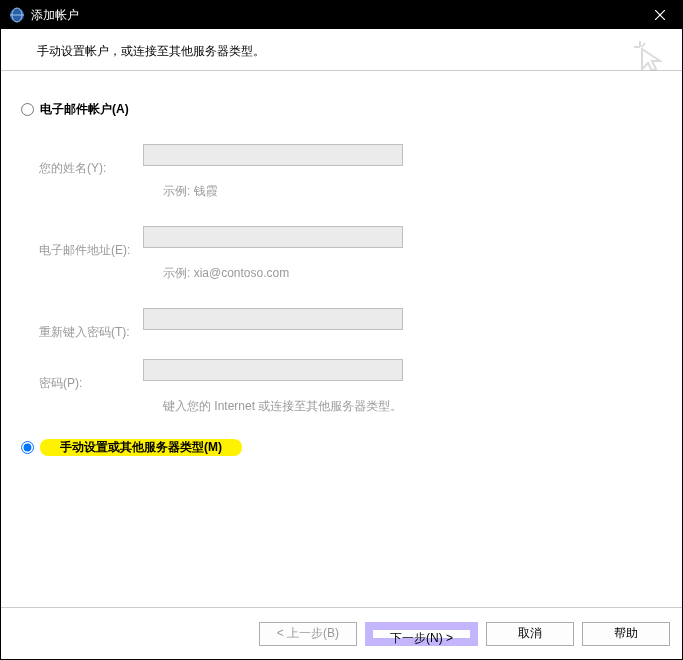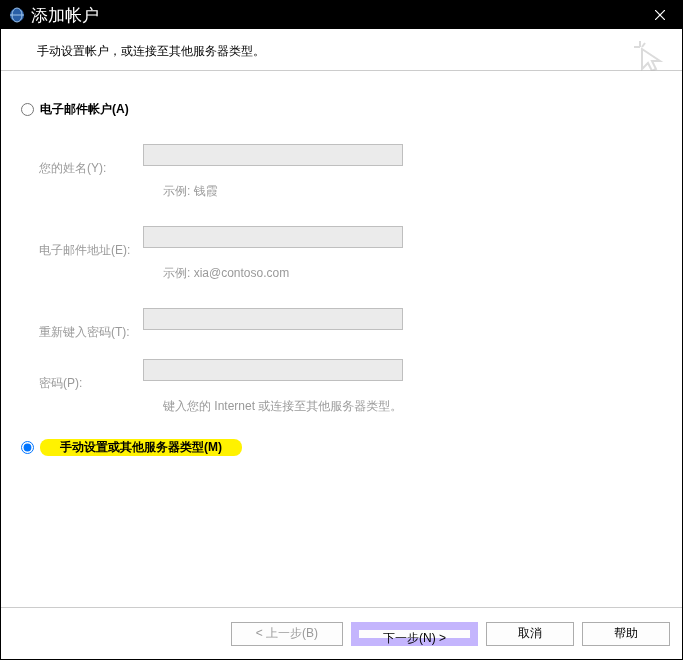--- a/index.html
+++ b/index.html
@@ -1,39 +1,39 @@
 <!DOCTYPE html>
 <html><head>
   <meta charset="utf-8">
   <style>
     * { box-sizing: border-box; margin: 0; padding: 0; }
     html, body { width: 683px; height: 660px; font-family: "Microsoft YaHei", "Segoe UI", sans-serif; font-size: 12px; background: #fff; }
     .window { width: 683px; height: 660px; border: 1px solid #000; display: flex; flex-direction: column; }
     .titlebar { background: #000; color: #fff; height: 28px; display: flex; align-items: center; padding: 0 0 0 8px; }
     .titlebar .app-icon { width: 16px; height: 16px; margin-right: 6px; }
-    .titlebar .title { flex: 1; font-size: 17px; }
+    .titlebar .title { flex: 1; font-size: 12px; }
     .titlebar .close { width: 44px; height: 28px; display: flex; align-items: center; justify-content: center; font-size: 14px; cursor: pointer; }
     .header-area { padding: 10px 14px 10px 14px; border-bottom: 1px solid #ccc; position: relative; }
     .header-title { font-weight: bold; font-size: 12px; }
     .header-sub { margin: 4px 0 0 22px; font-size: 12px; }
     .cursor-deco { position: absolute; right: 16px; top: 8px; opacity: 0.5; }
     .body-area { flex: 1; background: #fff; padding: 30px 20px 0 20px; position: relative; }
     .radio-row { display: flex; align-items: center; font-size: 12px; margin-bottom: 14px; }
     .radio-row input[type=radio] { margin-right: 6px; }
     .radio-row.hl { display: inline-flex; }
     .radio-row.hl .lbl { background: #fff200; border-radius: 8px; padding: 0 20px; font-weight: bold; }
     .form-block { margin: 0 0 24px 18px; }
     .form-row { display: flex; align-items: center; margin-bottom: 6px; }
     .form-row .lbl { width: 104px; text-align: left; color: #9a9a9a; font-size: 12px; margin-top: 28px; }
     .form-row input[type=text], .form-row input[type=password] {
       width: 260px; height: 22px; background: #ebebeb; border: 1px solid #bfbfbf; padding: 0 4px; font-size: 12px;
     }
     .hint { margin: 0 0 14px 124px; color: #9a9a9a; font-size: 12px; }
     .footer { height: 52px; border-top: 1px solid #ccc; display: flex; align-items: center; justify-content: flex-end; padding: 0 12px; gap: 8px; background: #fff; }
-    .btn { height: 24px; min-width: 88px; padding: 0 24px; font-size: 12px; background: #fdfdfd; border: 1px solid #adadad; cursor: pointer; }
+    .btn { height: 24px; min-width: 88px; padding: 0 17px; font-size: 12px; background: #fdfdfd; border: 1px solid #adadad; cursor: pointer; }
     .btn:disabled { color: #9a9a9a; cursor: default; }
     .btn.primary { border: 8px solid #c4b5fd; text-align: center; }
   </style>
 </head>
 <body>
 
 <div class="window">
   <div class="titlebar">
     <span class="app-icon">
       <svg width="16" height="16" viewBox="0 0 16 16">

